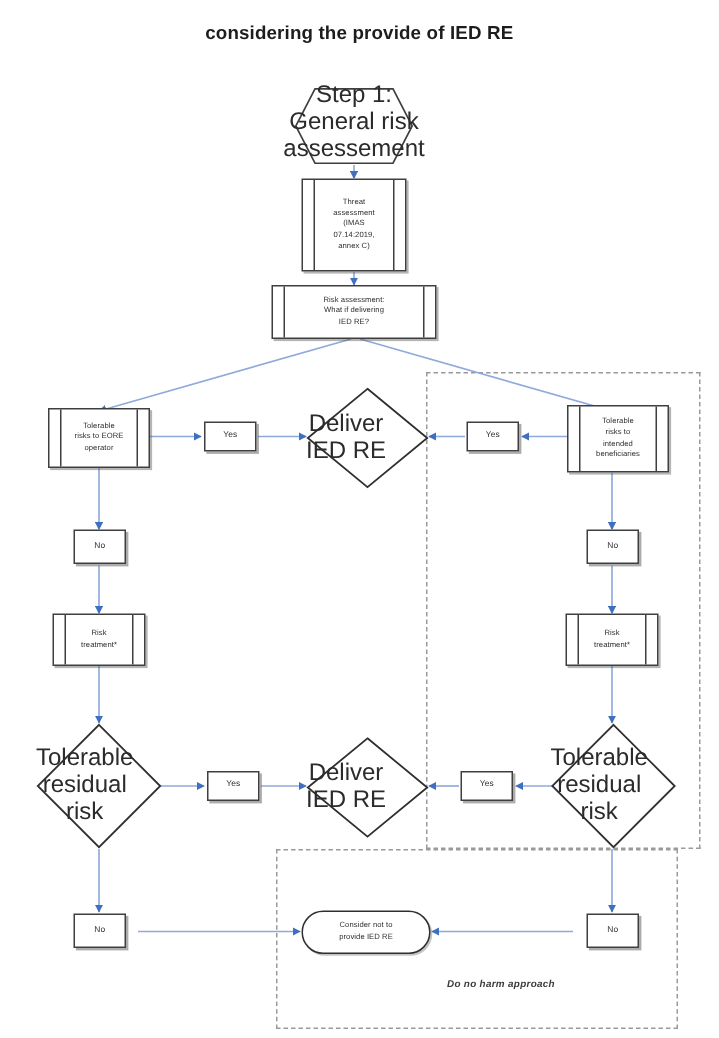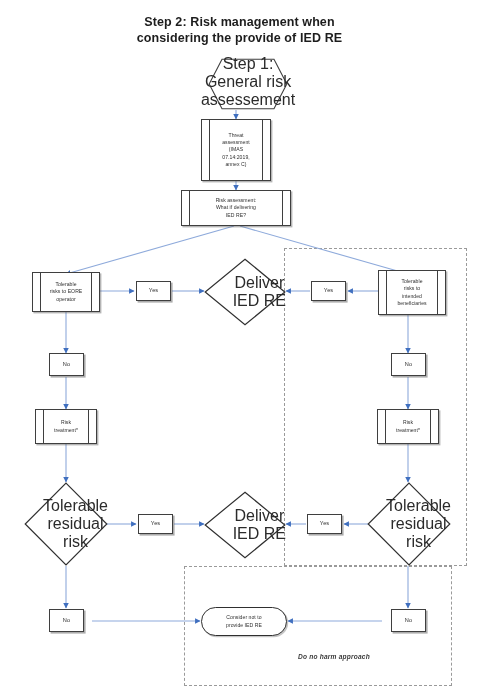--- a/index.html
+++ b/index.html
@@ -38,37 +38,36 @@
   
   .hex{position:absolute;}
   .hex svg{position:absolute;left:0;top:0;}
   .hex .label{position:absolute;left:0;top:0;width:100%;height:100%;
               display:flex;align-items:center;justify-content:center;text-align:center;}
 
   
   .dia{position:absolute;}
   .dia svg{position:absolute;left:0;top:0;}
   .dia .label{position:absolute;left:0;top:0;width:100%;height:100%;
-              display:flex;align-items:center;justify-content:flex-end;text-align:center;}
+              display:flex;align-items:center;justify-content:flex-start;text-align:center;}
 
   
   .dashbox{position:absolute;border:1px dashed #9a9a9a;box-sizing:border-box;background:transparent;}
   .dashlabel{position:absolute;font-size:6.6px;font-style:italic;font-weight:bold;
              color:#3a3a3a;letter-spacing:.2px;white-space:nowrap;}
 
   
   #wires{position:absolute;left:0;top:0;width:479px;height:692px;pointer-events:none;}
 </style>
 </head>
 <body>
 
 <div id="stage">
 
   <div class="title">
-    <div>Step 2: Risk management when</div>
     <div>considering the provide of IED RE</div>
   </div>
 
   <div class="dashbox" style="left:284px;top:248px;width:183px;height:318px;"></div>
 
   <div class="dashbox" style="left:184px;top:566px;width:268px;height:120px;"></div>
   <div class="dashlabel" style="left:298px;top:653px;">Do no harm approach</div>
 
   <svg id="wires" viewBox="0 0 479 692">
     <defs>
@@ -117,21 +116,21 @@
       <path d="M66,566 L66,608"></path>
 
       <path d="M92,621 L200,621"></path>
 
       <path d="M408,566 L408,608"></path>
 
       <path d="M382,621 L288,621"></path>
     </g>
   </svg>
 
-  <div class="hex" style="left:196px;top:58px;width:80px;height:48px;margin-left:12px;">
+  <div class="hex" style="left:196px;top:58px;width:80px;height:48px;">
     <svg width="80" height="52" viewBox="0 0 80 52">
       <polygon points="14,1.2 66,1.2 78.8,26 66,50.8 14,50.8 1.2,26" fill="#ffffff" stroke="#3f3f3f" stroke-width="1.1"></polygon>
     </svg>
     <div class="label">
       <span class="txt">Step 1:<br>General risk<br>assessement</span>
     </div>
   </div>
 
   <div class="node proc" style="left:201px;top:119px;width:70px;height:62px;">
     <span class="bar l"></span>

